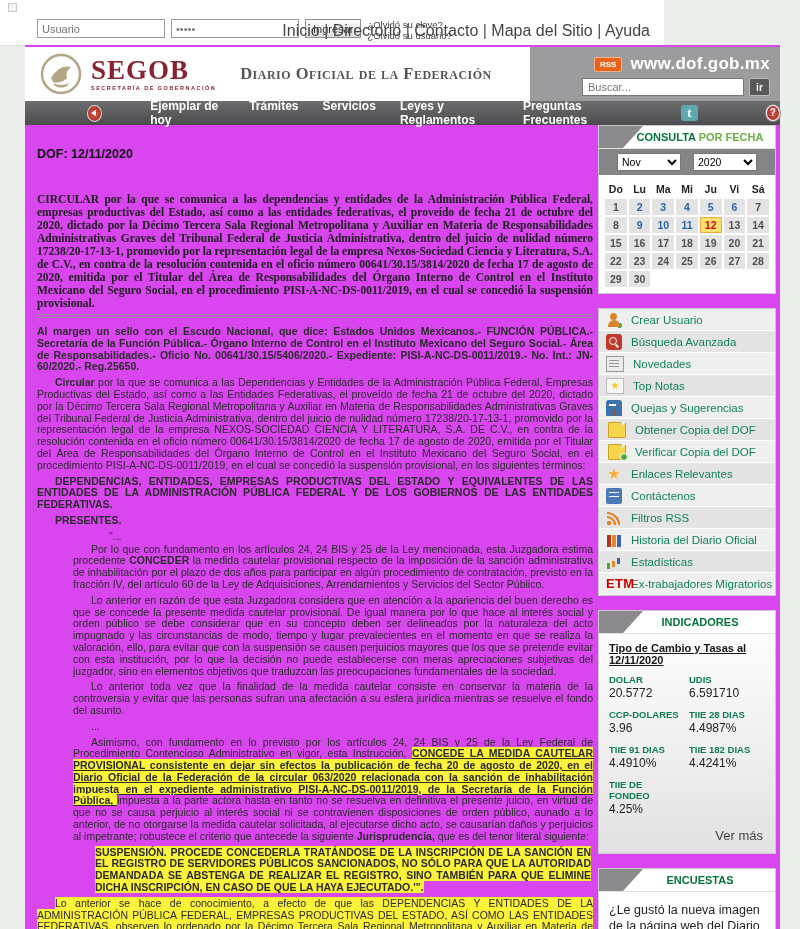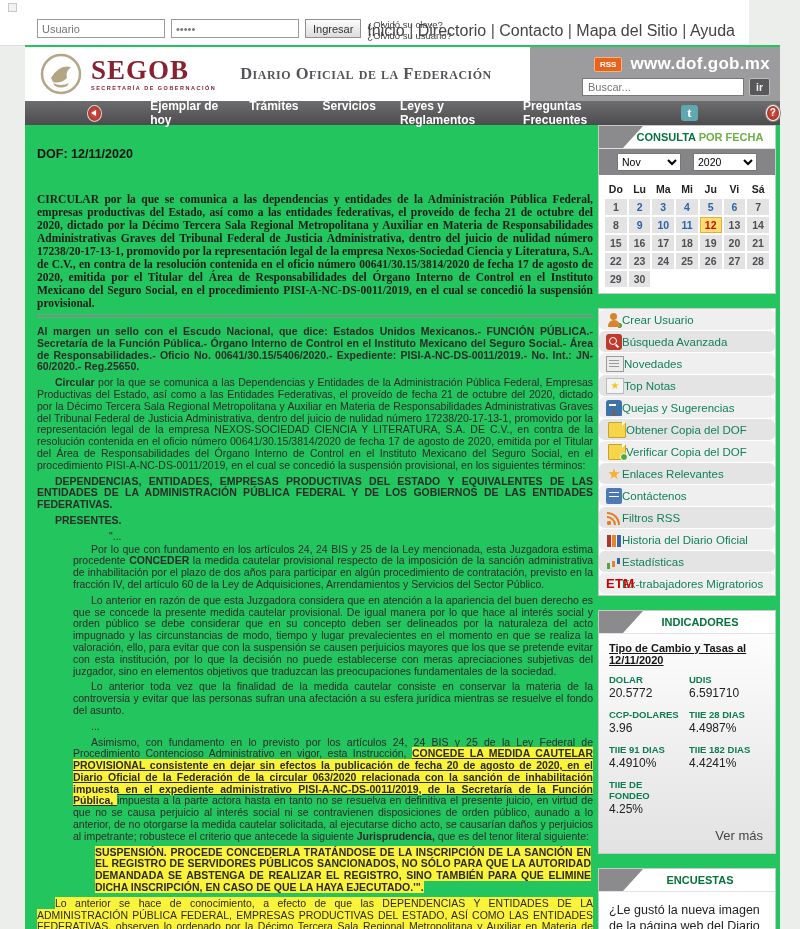--- a/index.html
+++ b/index.html
@@ -1,28 +1,28 @@
 <!DOCTYPE html>
 <html lang="es"><head>
 <meta charset="utf-8">
 <style>
   html,body{margin:0;padding:0;background:#eceeec;}
   .page{position:relative;width:800px;height:929px;overflow:hidden;background:#eceeec;
         font-family:"Liberation Sans", sans-serif;}
   
-  .topbar{position:absolute;left:0;top:0;width:749px;height:45px;background:#fff;border-bottom:1px solid #dcdcdc;}
+  .topbar{position:absolute;left:0;top:0;width:664px;height:45px;background:#fff;border-bottom:1px solid #dcdcdc;}
   .tiny-sq{position:absolute;left:8px;top:3px;width:7px;height:7px;background:#f2f2f2;border:1px solid #c9c9c9;}
   .loginrow{position:absolute;left:37px;top:19px;display:flex;align-items:flex-start;gap:6px;}
   .loginrow input[type=text]{width:118px;height:15px;border:1px solid #9a9a9a;font-size:11px;color:#777;padding:1px 4px;font-family:"Liberation Sans",sans-serif;}
   .btn-ingresar{height:19px;font-size:11px;border:1px solid #8f8f8f;background:linear-gradient(#fdfdfd,#dcdcdc);padding:1px 7px;color:#333;font-family:"Liberation Sans",sans-serif;}
   .forgot{font-size:9.5px;color:#444;line-height:11px;}
   .toplinks{position:absolute;right:14px;top:22px;font-size:16px;color:#555;}
   .toplinks a{color:#444;text-decoration:none;}
   
-  .container{position:absolute;left:25px;top:45px;width:755px;height:884px;background:#22c55e;}
+  .container{position:absolute;left:25px;top:45px;width:755px;height:884px;background:#d946ef;}
   .hdr-left{position:absolute;left:0;top:2px;width:505px;height:54px;background:#fff;display:flex;align-items:center;}
   .hdr-right{position:absolute;left:505px;top:2px;width:250px;height:54px;background:#9c9c9e;}
   .eagle{margin-left:14px;}
   .segob-blk{margin-left:8px;line-height:1;}
   .segob-acro{font-family:"Liberation Serif",serif;font-weight:bold;font-size:27px;color:#8a2130;letter-spacing:1px;}
   .segob-cap{font-size:5.5px;color:#8a2130;letter-spacing:1.5px;font-weight:bold;margin-top:2px;}
   .dof-title{margin-left:24px;font-family:"Liberation Serif",serif;font-variant:small-caps;font-weight:bold;font-size:16.5px;color:#555358;letter-spacing:.5px;}
   .rss-row{position:absolute;right:10px;top:7px;display:flex;align-items:center;gap:8px;}
   .rss-badge{background:#e8641c;color:#fff;font-size:8px;font-weight:bold;padding:2px 5px;border-radius:2px;border:1px solid #f7b187;}
   .domain{color:#fff;font-weight:bold;font-size:17px;letter-spacing:.3px;}
@@ -61,21 +61,21 @@
   .cal-selrow{background:#858587;padding:4px 0;display:flex;justify-content:center;gap:12px;}
   .cal-selrow select{font-size:10.5px;width:64px;height:18px;font-family:"Liberation Sans",sans-serif;}
   .cal-grid{display:grid;grid-template-columns:repeat(7,1fr);gap:2px;padding:6px;}
   .cal-dh{font-size:10.5px;font-weight:bold;color:#222;text-align:center;padding:2px 0;}
   .cal-d{height:16px;display:flex;align-items:center;justify-content:center;background:#e3e3e4;font-size:10.5px;font-weight:bold;color:#4f4f55;}
   .cal-d.link{color:#2b64a7;cursor:pointer;}
   .cal-d.today{background:#ffde72;border:1px solid #f0a73d;color:#cf0a0a;height:14px;}
   .cal-d.empty{background:transparent;}
   
   .menu{list-style:none;margin:0;padding:0;}
-  .menu li{display:flex;align-items:center;gap:0;height:21px;padding-left:7px;background:#efefef;border-bottom:1px solid #fff;cursor:pointer;border-radius:6px;}
+  .menu li{display:flex;align-items:center;gap:9px;height:21px;padding-left:7px;background:#efefef;border-bottom:1px solid #fff;cursor:pointer;}
   .menu li:nth-child(even){background:#e4e4e4;}
   .menu li span.lbl{font-size:11.5px;color:#12805c;}
   .mi{width:16px;height:16px;flex:0 0 16px;position:relative;display:inline-block;}
   .user-add-icon::before{content:"";position:absolute;left:4px;top:1px;width:7px;height:7px;border-radius:50%;background:#d9842b;}
   .user-add-icon::after{content:"";position:absolute;left:2px;bottom:1px;width:12px;height:7px;border-radius:6px 6px 0 0;background:#d9842b;}
   .user-add-icon{background:radial-gradient(circle at 13.5px 13.5px,#57a33e 0 2.4px,transparent 2.6px);}
   .search-red-icon{background:#c0392b;border-radius:3px;}
   .search-red-icon::before{content:"";position:absolute;left:3px;top:3px;width:6px;height:6px;border:1.6px solid #fff;border-radius:50%;}
   .search-red-icon::after{content:"";position:absolute;left:10px;top:10px;width:2px;height:4px;background:#fff;transform:rotate(-45deg);}
   .news-icon{background:#ececec;border:1px solid #9a9a9a;width:14px;height:14px;}

